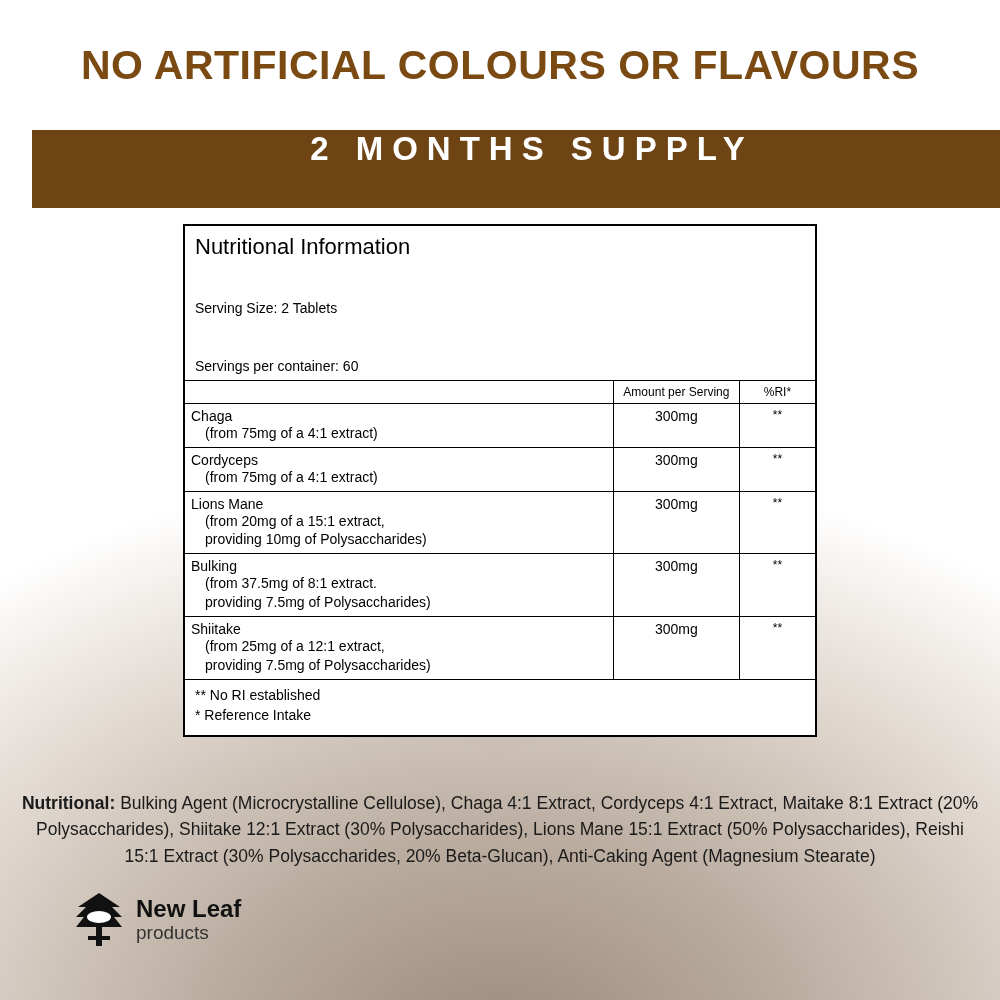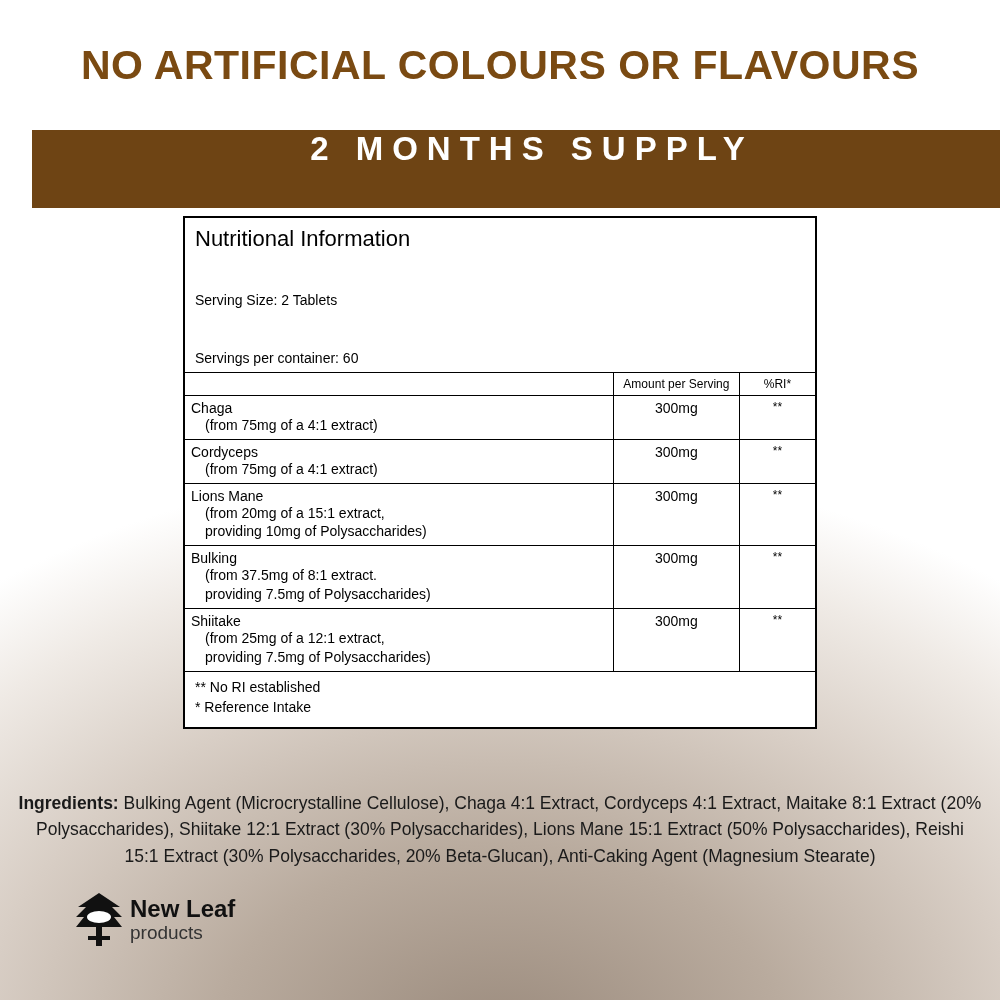--- a/index.html
+++ b/index.html
@@ -56,21 +56,21 @@
     color: #ffffff;
     font-size: 33px;
     font-weight: bold;
     letter-spacing: 9px;
     text-align: center;
   }
   
   .nutrition-panel {
     position: absolute;
     left: 183px;
-    top: 216px;
+    top: 224px;
     width: 634px;
     background: #ffffff;
     border: 2px solid #000000;
     box-sizing: border-box;
     padding: 0;
   }
   .np-head {
     padding: 8px 10px 4px 10px;
   }
   .np-title {
@@ -131,21 +131,21 @@
     color: #1a1a1a;
   }
   .ingredients b { font-weight: bold; }
   
   .logo {
     position: absolute;
     left: 72px;
     top: 890px;
     display: flex;
     align-items: center;
-    gap: 4px;
+    gap: 10px;
   }
   .logo-mark {
     width: 54px;
     height: 58px;
     position: relative;
   }
   .logo-text {
     line-height: 1.0;
   }
   .logo-text .l1 {
@@ -240,21 +240,21 @@
     </tbody>
       </table>
 
     <div class="np-foot">
       <div>** No RI established</div>
       <div>* Reference Intake</div>
     </div>
   </div>
 
   <div class="ingredients">
-    <b>Ingredients:</b><span> Bulking Agent (Microcrystalline Cellulose), Chaga 4:1 Extract, Cordyceps 4:1 Extract, Maitake 8:1 Extract (20% Polysaccharides), Shiitake 12:1 Extract (30% Polysaccharides), Lions Mane 15:1 Extract (50% Polysaccharides), Reishi 15:1 Extract (30% Polysaccharides, 20% Beta-Glucan), Anti-Caking Agent (Magnesium Stearate)</span>
+    <b>Nutritional:</b><span> Bulking Agent (Microcrystalline Cellulose), Chaga 4:1 Extract, Cordyceps 4:1 Extract, Maitake 8:1 Extract (20% Polysaccharides), Shiitake 12:1 Extract (30% Polysaccharides), Lions Mane 15:1 Extract (50% Polysaccharides), Reishi 15:1 Extract (30% Polysaccharides, 20% Beta-Glucan), Anti-Caking Agent (Magnesium Stearate)</span>
   </div>
 
   <div class="logo">
     <div class="logo-mark">
       <svg width="54" height="58" viewBox="0 0 54 58" xmlns="http://www.w3.org/2000/svg">
         <path d="M27 3 L48 17 L40 17 L50 27 L42 27 L50 37 L30 37 L30 46 L38 46 L38 50 L30 50 L30 56 L24 56 L24 50 L16 50 L16 46 L24 46 L24 37 L4 37 L12 27 L4 27 L14 17 L6 17 Z" fill="#111111"></path>
         <ellipse cx="27" cy="27" rx="12" ry="6" fill="#ffffff"></ellipse>
       </svg>
     </div>
     <div class="logo-text">

